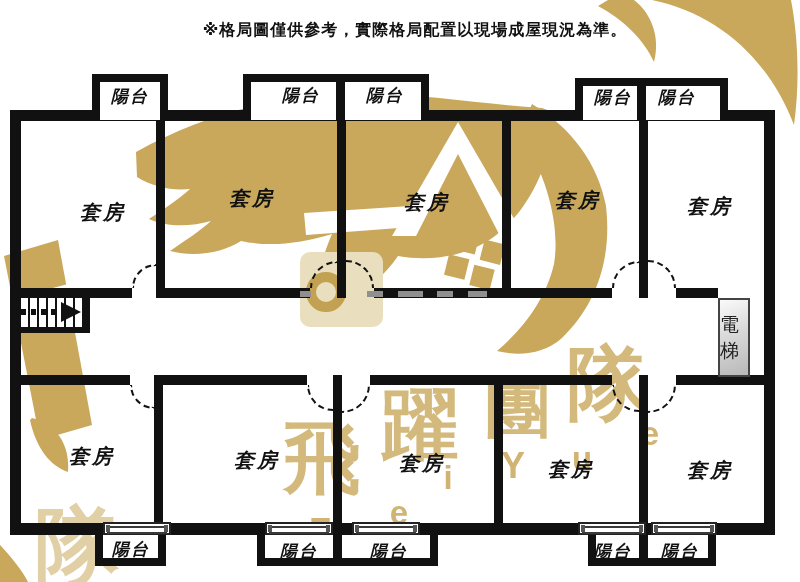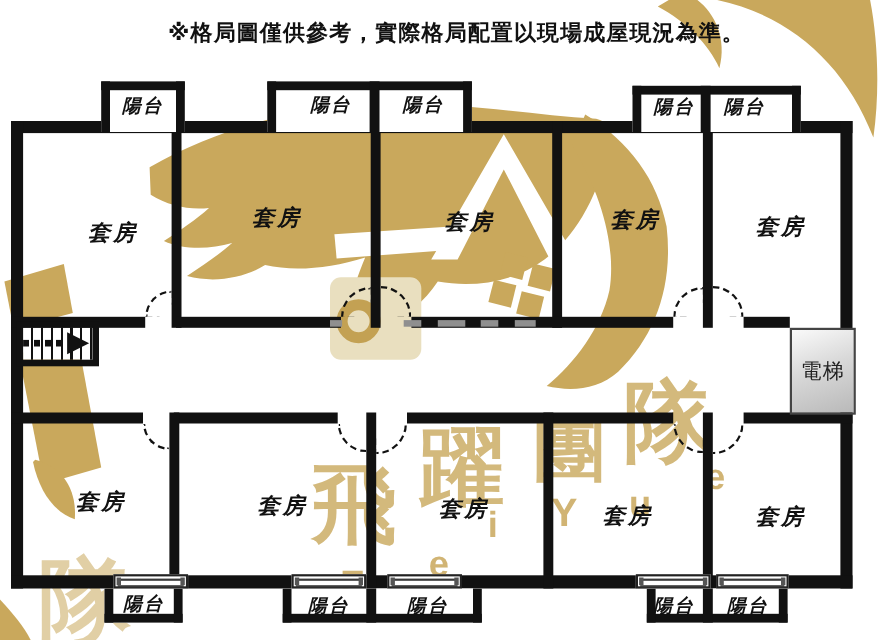--- a/index.html
+++ b/index.html
@@ -33,30 +33,30 @@
   .arc.tr{border-top:2px dashed #111;border-right:2px dashed #111;border-top-right-radius:100% 100%;}
   .arc.bl{border-bottom:2px dashed #111;border-left:2px dashed #111;border-bottom-left-radius:100% 100%;}
   .arc.br{border-bottom:2px dashed #111;border-right:2px dashed #111;border-bottom-right-radius:100% 100%;}
   .stairs{position:absolute;left:15px;top:292px;width:75px;height:41px;border:6px solid #111;
           box-sizing:border-box;z-index:2;
           background:repeating-linear-gradient(90deg,#fff 0,#fff 7px,#111 7px,#111 9px);}
   .arrow-dash{position:absolute;left:21px;top:309px;width:38px;height:6px;z-index:3;
           background:repeating-linear-gradient(90deg,#111 0,#111 5px,transparent 5px,transparent 10px);}
   .arrow-head{position:absolute;left:61px;top:302px;width:0;height:0;z-index:3;
           border-left:20px solid #111;border-top:10px solid transparent;border-bottom:10px solid transparent;}
-  .elevator{position:absolute;left:718px;top:298px;width:60px;height:79px;box-sizing:border-box;
+  .elevator{position:absolute;left:718px;top:298px;width:32px;height:79px;box-sizing:border-box;
           border:2px solid #444;background:linear-gradient(160deg,#fafafa 0%,#d9d9d9 45%,#b9b9b9 100%);
           display:flex;align-items:center;justify-content:center;z-index:2;
           font-size:19px;color:#222;letter-spacing:1px;}
   .lbl{position:absolute;transform:translate(-50%,-50%);color:#111;font-weight:600;
           white-space:nowrap;z-index:4;font-style:italic;}
   .lbl.room{font-size:20px;letter-spacing:3px;}
   .lbl.balcony{font-size:17px;letter-spacing:2px;}
   .disclaimer{position:absolute;left:415px;top:30px;transform:translate(-50%,-50%);
-          font-size:20px;font-weight:700;color:#111;letter-spacing:1px;white-space:nowrap;z-index:4;}
+          font-size:16px;font-weight:700;color:#111;letter-spacing:1px;white-space:nowrap;z-index:4;}
 </style>
 </head>
 <body>
 
 <div id="stage">
 
   <svg class="wm-svg" width="800" height="582" viewBox="0 0 800 582">
     <g fill="#c9a85c">
       <path d="M652,0 C718,14 768,58 794,125 C800,82 798,36 791,0 Z"></path>
       <path d="M598,6 C624,20 644,40 654,62 C661,36 650,12 634,0 L608,0 Z"></path>

